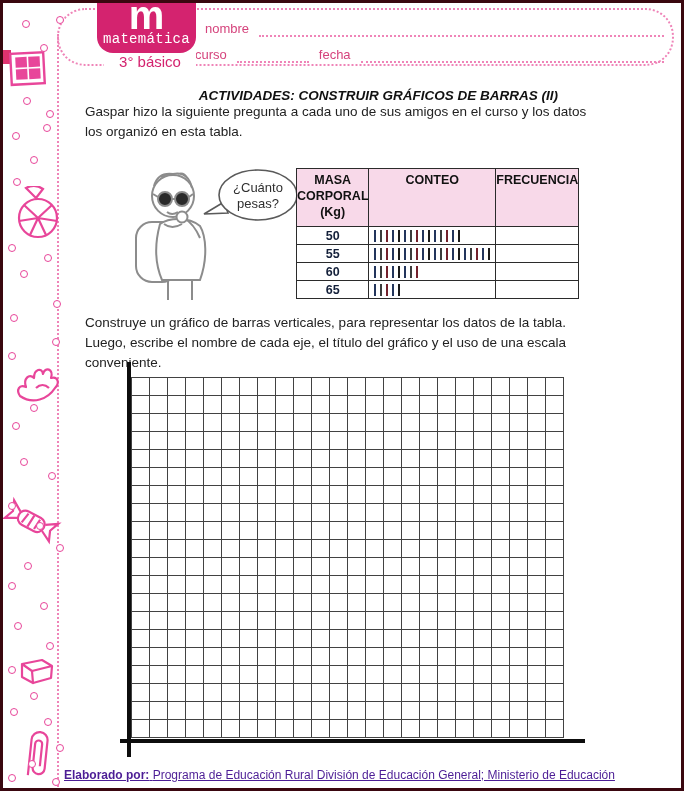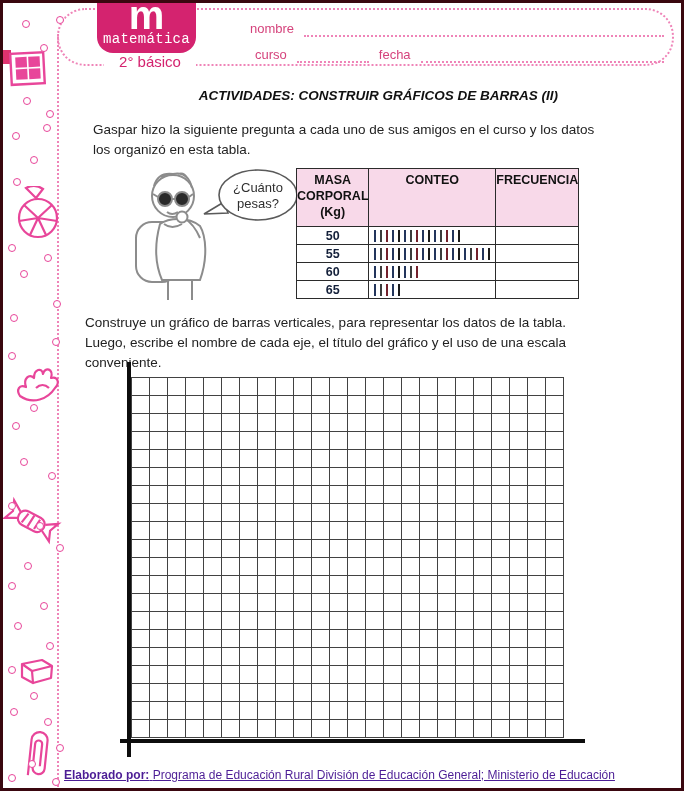--- a/index.html
+++ b/index.html
@@ -7,44 +7,44 @@
     position:relative;width:684px;height:791px;background:#fff;overflow:hidden;
     font-family:"Liberation Sans",sans-serif;color:#1c1c1c;
   }
   .page-border{position:absolute;inset:0;border:3px solid #3a070f;pointer-events:none;z-index:50;}
 
   
   .name-box{position:absolute;left:57px;top:8px;width:613px;height:54px;
     border:2px dotted #ef84b8;border-radius:28px;z-index:2;}
   .sidebar-line{position:absolute;left:57px;top:34px;height:757px;width:0;
     border-left:2px dotted #ef84b8;z-index:1;}
-  .nb-row{position:absolute;display:flex;align-items:flex-end;gap:10px;z-index:3;margin-left:45px;}
+  .nb-row{position:absolute;display:flex;align-items:flex-end;gap:10px;z-index:3;}
   .nb-row1{left:205px;top:20px;right:20px;}
-  .nb-row2{left:210px;top:46px;right:20px;}
+  .nb-row2{left:195px;top:46px;right:20px;}
   .nb-label{color:#d5437c;font-size:13px;line-height:16px;}
   .dotline{border-bottom:2px dotted #ef84b8;height:15px;}
   .dotline.grow{flex:1;}
   .dotline.short{width:72px;}
   .logo{position:absolute;left:97px;top:0;width:99px;height:53px;background:#d4236f;
     border-radius:0 0 16px 16px;text-align:center;z-index:4;}
   .logo-m{color:#fff;font-weight:bold;font-size:40px;line-height:34px;margin-top:-2px;}
   .logo-word{color:#fff;font-size:14px;line-height:15px;letter-spacing:.3px;font-family:Liberation Mono, monospace;}
   .grade{position:absolute;left:104px;top:53px;width:88px;text-align:center;color:#d4236f;
     font-size:15px;background:#fff;z-index:5;padding:0 2px;}
 
   
   .doodle{position:absolute;z-index:2;}
   .dot{position:absolute;width:6px;height:6px;border:1.6px solid #e8469a;border-radius:50%;background:#fff;z-index:2;}
   .corner-square{position:absolute;left:0;top:50px;width:11px;height:14px;background:#e0336f;z-index:2;}
 
   
   .title{position:absolute;left:85px;top:88px;width:587px;text-align:center;
     font-size:13.5px;font-weight:bold;color:#111;font-style:italic;}
   .para{position:absolute;font-size:13.5px;line-height:20px;color:#222;}
-  .intro{left:85px;top:120px;width:505px;margin-left:8px;}
+  .intro{left:85px;top:102px;width:505px;}
   .instruction{left:85px;top:313px;width:505px;}
 
   
   .figure-svg{position:absolute;left:112px;top:166px;width:190px;height:140px;}
 
   
   .conteo-table{position:absolute;left:296px;top:168px;border-collapse:collapse;
     font-size:12.5px;}
   .conteo-table th,.conteo-table td{border:1.6px solid #2b2b2b;padding:0;}
   .conteo-table th{background:#f8d9e9;font-weight:bold;color:#111;
@@ -87,21 +87,21 @@
     <span class="nb-label">curso</span>
     <span class="dotline short"></span>
     <span class="nb-label">fecha</span>
     <span class="dotline grow"></span>
   </div>
 
   <div class="logo">
     <div class="logo-m">m</div>
     <div class="logo-word">matemática</div>
   </div>
-  <div class="grade">2° básico</div>
+  <div class="grade">3° básico</div>
 
   <div class="corner-square"></div>
 
   <svg class="doodle" style="left:8px;top:50px" width="40" height="38" viewBox="0 0 40 38">
     <g fill="none" stroke="#e8469a" stroke-width="2.4" transform="rotate(-3 20 19)">
       <rect x="3" y="3" width="33" height="31"></rect>
       <rect x="9" y="8" width="9" height="8" fill="#e8469a"></rect>
       <rect x="22" y="8" width="9" height="8" fill="#e8469a"></rect>
       <rect x="9" y="20" width="9" height="8" fill="#e8469a"></rect>
       <rect x="22" y="20" width="9" height="8" fill="#e8469a"></rect>

